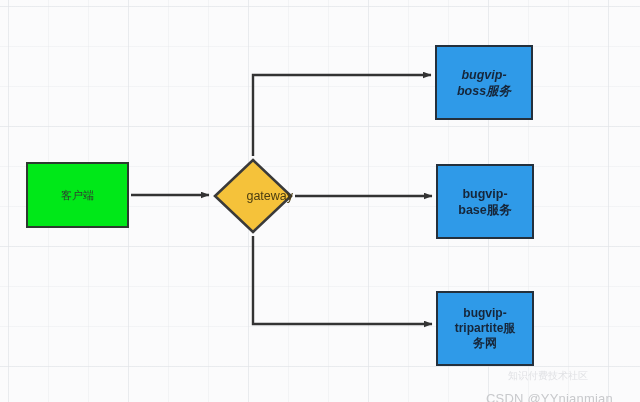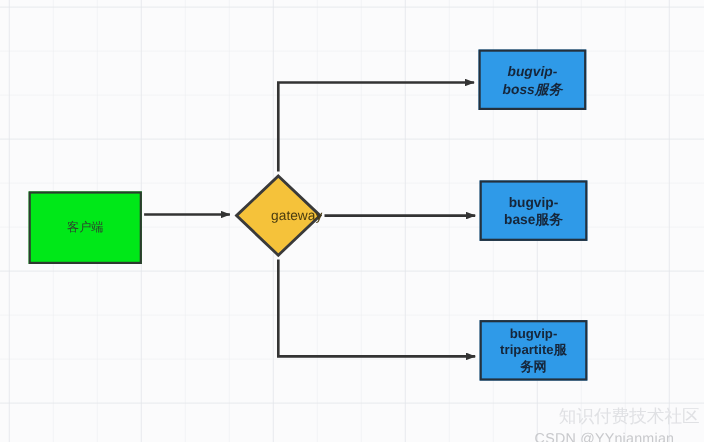--- a/index.html
+++ b/index.html
@@ -43,25 +43,24 @@
   .node-client {
     left: 26px;
     top: 162px;
     width: 103px;
     height: 66px;
     background: #00e818;
     border: 2px solid #2d3a2f;
     color: #2f3b30;
     font-size: 11px;
     line-height: 14px;
-    margin-top: 12px;
   }
   .node-service {
     width: 98px;
-    height: 55px;
+    height: 75px;
     background: #2f9ae8;
     border: 2px solid #24303c;
     color: #16263a;
     font-weight: bold;
     font-size: 12.5px;
     line-height: 16px;
     padding: 0 4px;
   }
   .node-boss {
     left: 435px;
@@ -111,21 +110,21 @@
     font-size: 13px;
     color: #c8c9cc;
     letter-spacing: 0.2px;
     white-space: nowrap;
     user-select: none;
   }
   #watermark-cn {
     position: absolute;
     left: 508px;
     top: 369px;
-    font-size: 16px;
+    font-size: 10px;
     color: #e0e1e4;
     white-space: nowrap;
     user-select: none;
     text-align: center;
   }
 </style>
 </head>
 <body>
 
 <div id="canvas">

